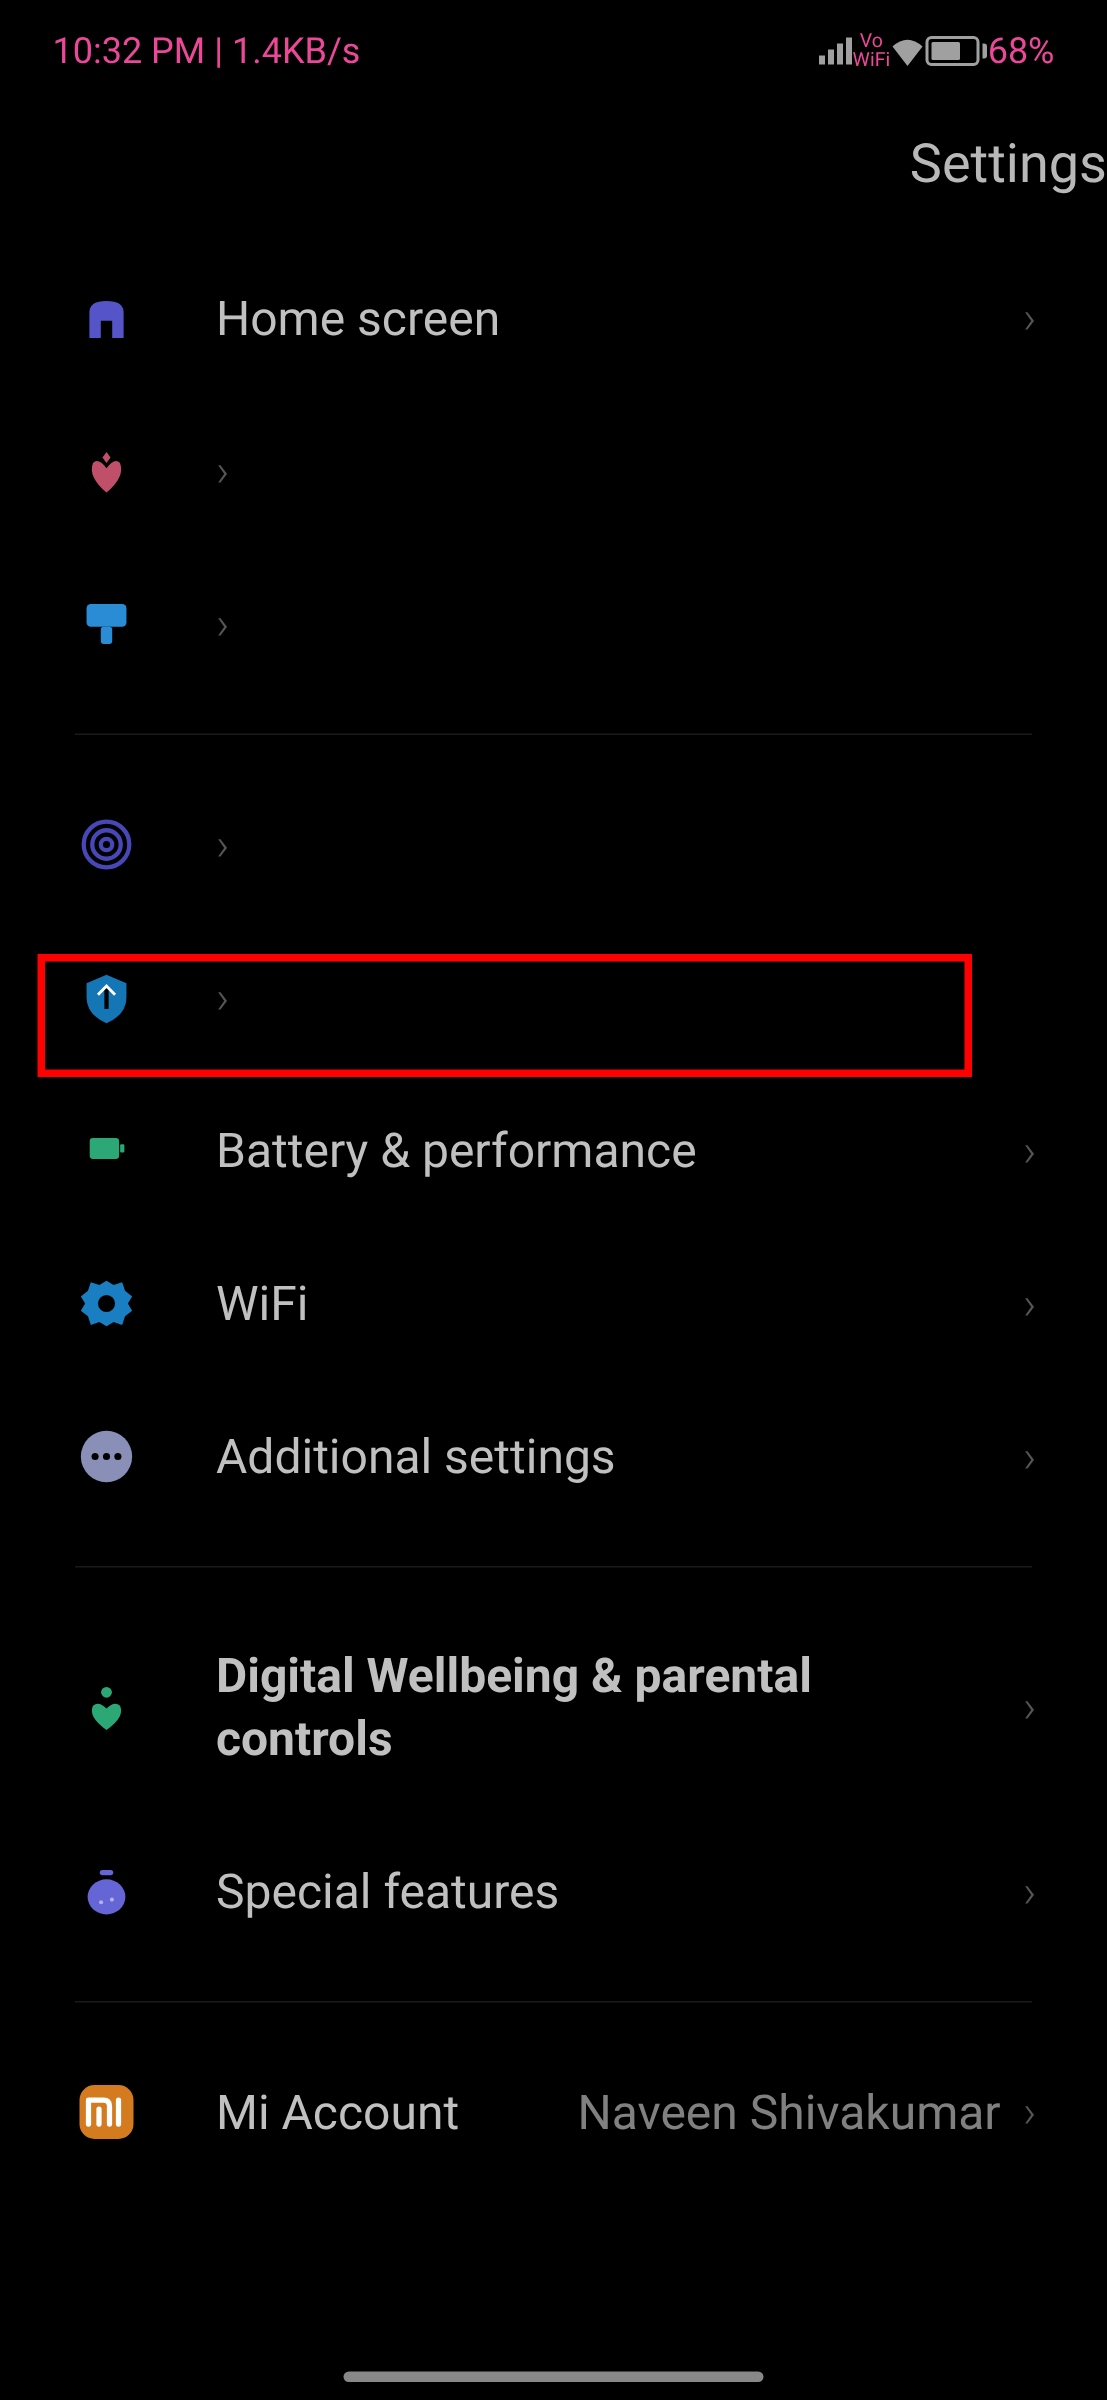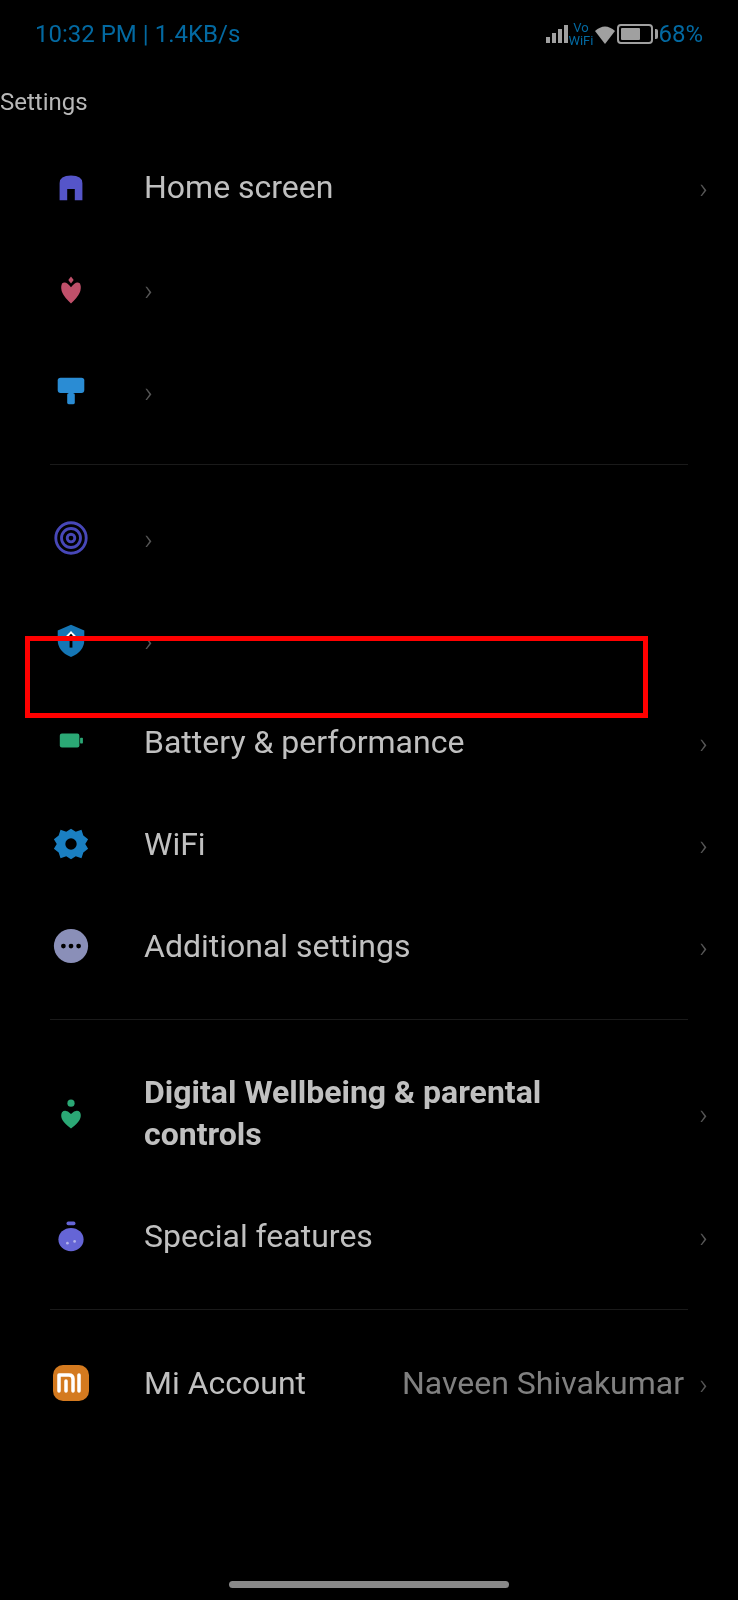--- a/index.html
+++ b/index.html
@@ -15,21 +15,21 @@
       color: #b0b0b0;
       overflow: hidden;
       position: relative;
     }
     .status-bar {
       display: flex;
       justify-content: space-between;
       align-items: center;
       padding: 20px 35px 15px 35px;
       font-size: 24px;
-      color: #0369a1;
+      color: #ec4899;
     }
     .status-left {
       display: flex;
       align-items: center;
       gap: 6px;
     }
     .status-right {
       display: flex;
       align-items: center;
       gap: 0;
@@ -72,34 +72,34 @@
       border-radius: 1px;
     }
     .battery-tip {
       width: 3px;
       height: 10px;
       background: #a0a0a0;
       margin-left: 2px;
       border-radius: 0 2px 2px 0;
     }
     .page-title {
-      text-align: left;
-      font-size: 24px;
+      text-align: right;
+      font-size: 36px;
       color: #b8b8b8;
       margin-top: 25px;
-      margin-bottom: 20px;
+      margin-bottom: 31px;
       font-weight: 400;
     }
     .settings-list {
       padding: 0;
     }
     .setting-item {
       display: flex;
       align-items: center;
-      padding: 30px 30px 30px 50px;
+      padding: 30px 47px 30px 50px;
       position: relative;
     }
     .icon-wrapper {
       width: 42px;
       height: 42px;
       display: flex;
       align-items: center;
       justify-content: center;
       margin-right: 52px;
     }

